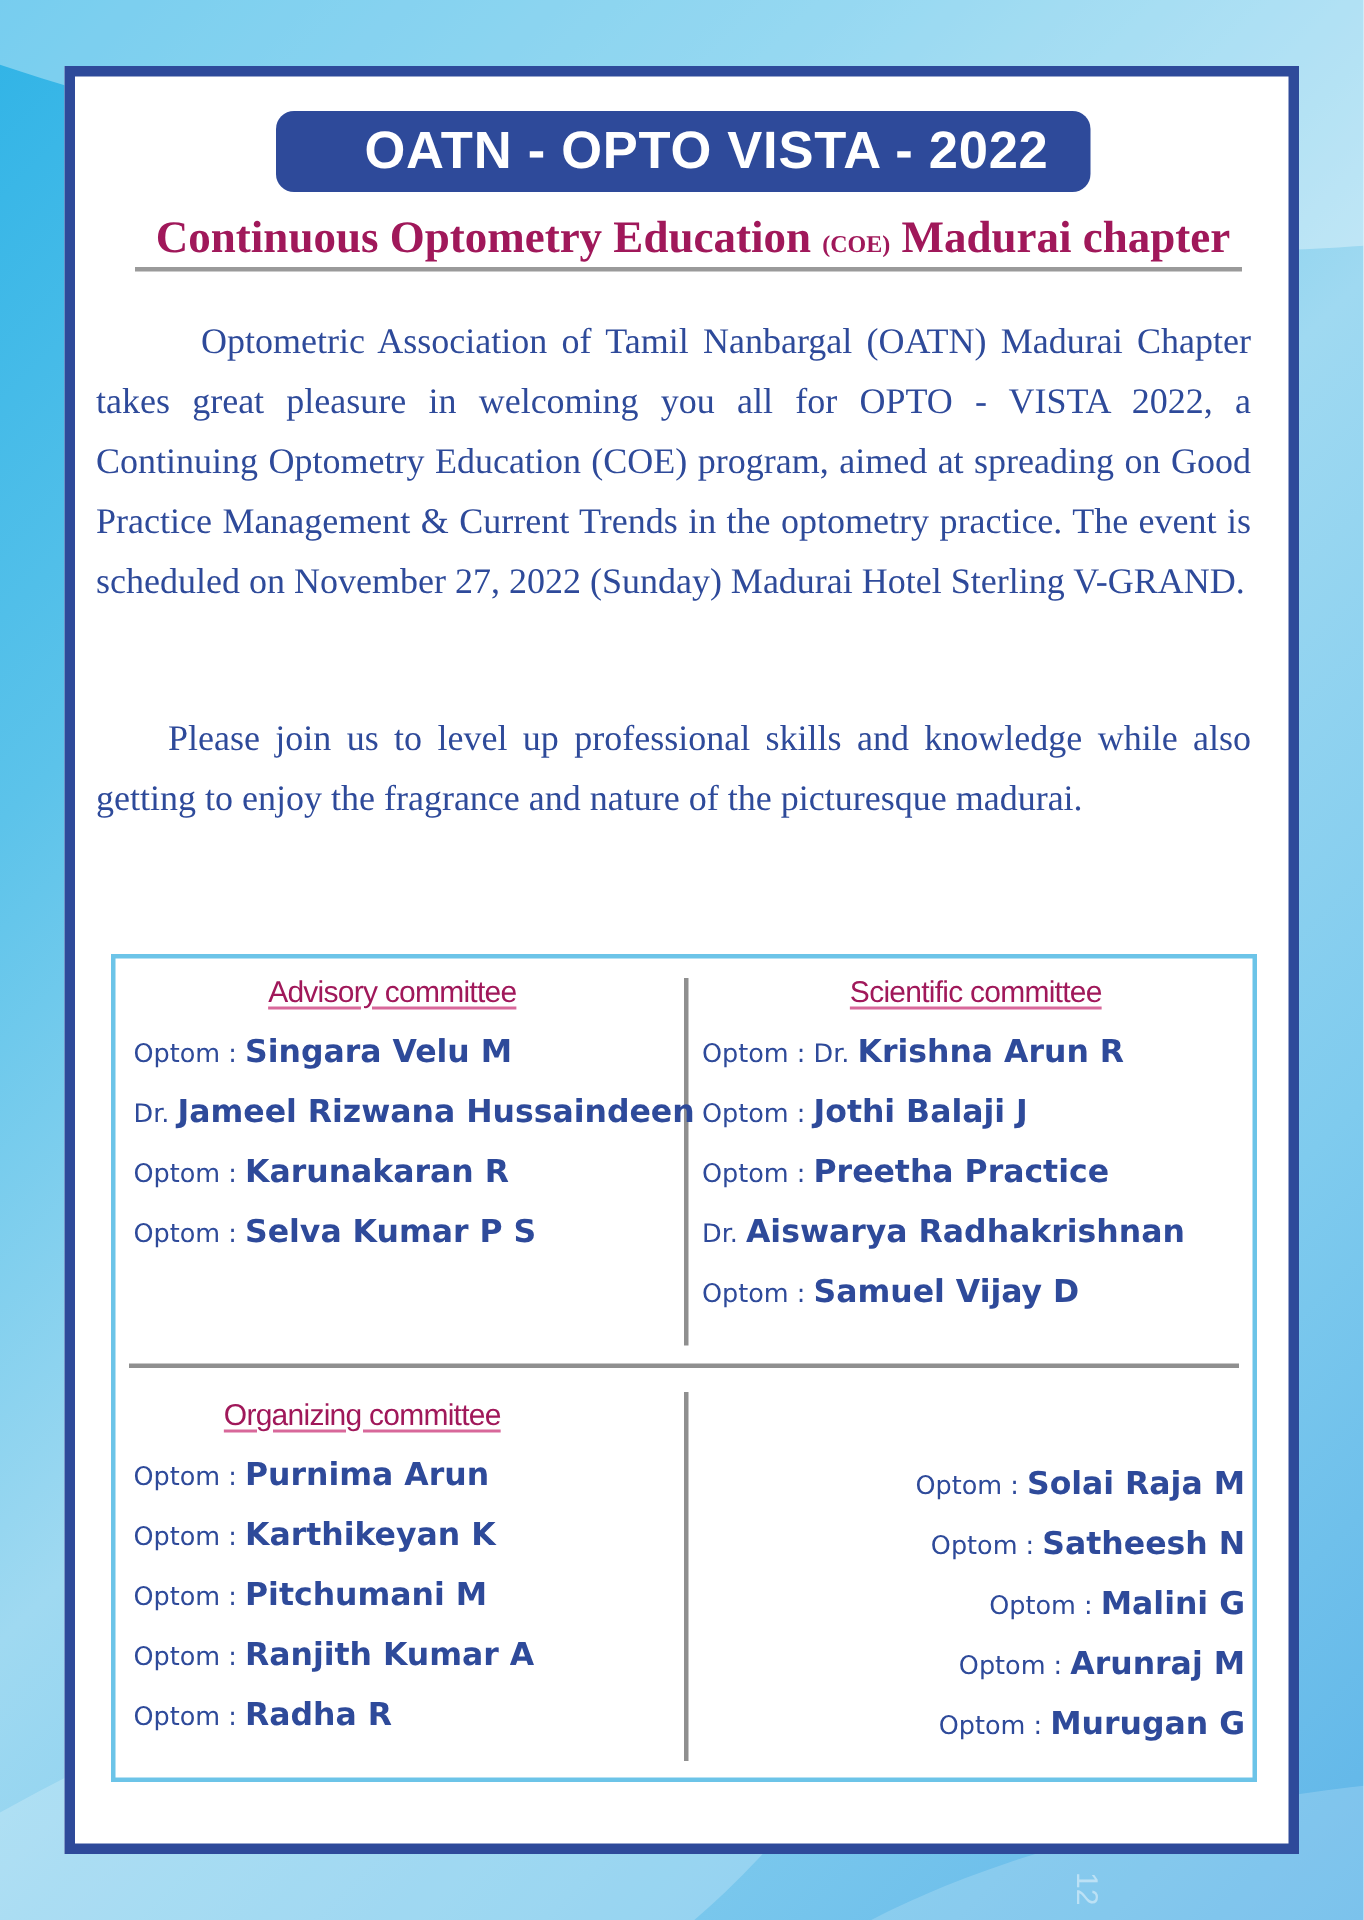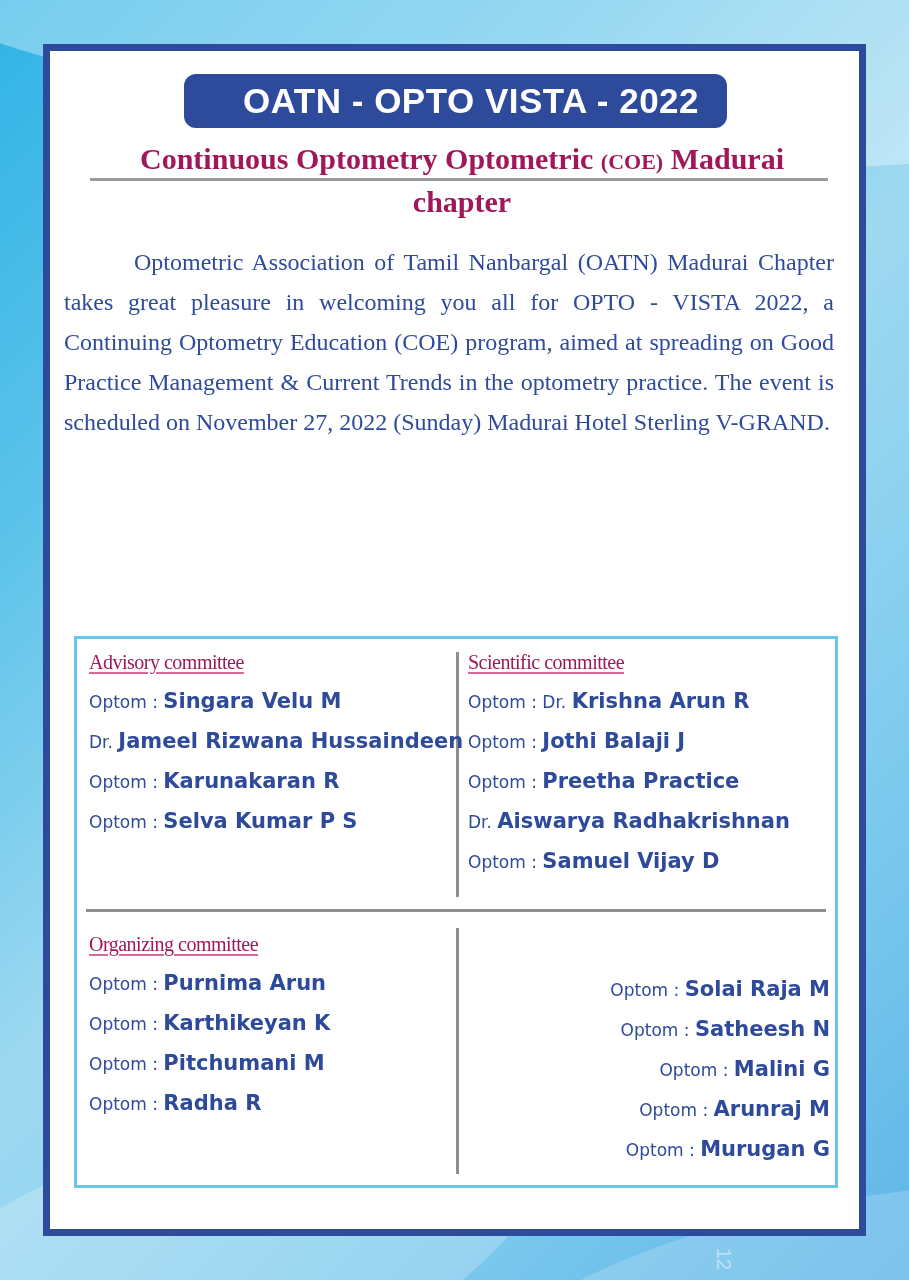--- a/index.html
+++ b/index.html
@@ -33,48 +33,48 @@
       color: #ffffff; text-align: center;
       font-family: "Liberation Sans", sans-serif; font-weight: bold;
       font-size: 35px; line-height: 54px; letter-spacing: 0.5px; padding-left: 31px;
     }
     .subtitle {
       position: absolute; left: 42px; top: 88px; width: 740px;
       text-align: center; color: #a0185a; font-weight: bold;
       font-size: 30px; line-height: 40px;
       font-family: "Liberation Serif", serif;
     }
-    .subtitle .small { font-size: 22px; }
+    .subtitle .small { font-size: 16px; }
     .subtitle-rule {
       position: absolute; left: 40px; top: 127px; width: 738px; height: 3px; background: #9a9a9a;
     }
     .para {
       position: absolute; left: 14px; width: 770px;
       color: #2e4a9a; font-size: 24px; line-height: 40px;
       text-align: justify; text-indent: 70px;
       font-family: "Liberation Serif", serif;
     }
-    .para1 { top: 157px; margin-top: 34px; }
+    .para1 { top: 157px; }
     .para2 { top: 422px; text-indent: 48px; }
     .committee-box {
       position: absolute; left: 24px; top: 585px; width: 764px; height: 552px;
       border: 3px solid #6cc4e8;
     }
     .vdivider { position: absolute; width: 3px; background: #8f8f8f; }
     .vd1 { left: 379px; top: 13px; height: 245px; }
     .vd2 { left: 379px; top: 289px; height: 246px; }
     .hdivider { position: absolute; left: 9px; top: 270px; width: 740px; height: 3px; background: #8f8f8f; }
     .col { position: absolute; font-family: "DejaVu Sans", sans-serif; color: #2e4a9a; }
     .col-advisory { left: 12px; top: 8px; width: 365px; }
     .col-scientific { left: 391px; top: 8px; width: 365px; }
     .col-organizing-left { left: 12px; top: 290px; width: 365px; }
     .col-organizing-right { left: 408px; top: 330px; width: 345px; text-align: right; }
     .heading {
-      display: block; color: #a0185a;
-      font-family: Liberation Serif, serif; font-size: 20px;
+      display: block; text-align: center; color: #a0185a;
+      font-family: Liberation Sans, sans-serif; font-size: 20px;
       line-height: 30px; height: 34px;
       text-decoration: underline; text-decoration-color: #d8689a;
       text-underline-offset: 3px;
       letter-spacing: -0.5px;
       font-stretch: condensed;
     }
     .heading-advisory { padding-right: 20px; }
     .heading-organizing { padding-right: 60px; }
     .member { height: 40px; line-height: 40px; white-space: nowrap; }
     .member .prefix { font-size: 17px; font-weight: normal; }
@@ -85,25 +85,26 @@
 
 <div class="bg-wave wave1"></div>
 <div class="bg-wave wave2"></div>
 <div class="bg-wave wave3"></div>
 <div class="watermark">12</div>
 
 <div class="frame">
   <div class="title-badge">OATN - OPTO VISTA - 2022</div>
 
   <div class="subtitle">
-    <span>Continuous Optometry Optometric </span><span class="small">(COE)</span><span> Madurai chapter</span>
+    <span>Continuous Optometry Education </span><span class="small">(COE)</span><span> Madurai chapter</span>
   </div>
   <div class="subtitle-rule"></div>
 
   <p class="para para1">Optometric Association of Tamil Nanbargal (OATN) Madurai Chapter takes great pleasure in welcoming you all for OPTO - VISTA 2022, a Continuing Optometry Education (COE) program, aimed at spreading on Good Practice Management &amp; Current Trends in the optometry practice. The event is scheduled on November 27, 2022 (Sunday) Madurai Hotel Sterling V-GRAND.</p>
+  <p class="para para2">Please join us to level up professional skills and knowledge while also getting to enjoy the fragrance and nature of the picturesque madurai.</p>
 
   <div class="committee-box">
     <div class="vdivider vd1"></div>
     <div class="vdivider vd2"></div>
     <div class="hdivider"></div>
 
     <div class="col col-advisory">
       <span class="heading heading-advisory">Advisory committee</span>
       <div>
           <div class="member"><span class="prefix">Optom : </span><span class="name">Singara Velu M</span></div>
@@ -123,20 +124,21 @@
           <div class="member"><span class="prefix">Optom : </span><span class="name">Samuel Vijay D</span></div>
         </div>
     </div>
 
     <div class="col col-organizing-left">
       <span class="heading heading-organizing">Organizing committee</span>
       <div>
           <div class="member"><span class="prefix">Optom : </span><span class="name">Purnima Arun</span></div>
           <div class="member"><span class="prefix">Optom : </span><span class="name">Karthikeyan K</span></div>
           <div class="member"><span class="prefix">Optom : </span><span class="name">Pitchumani M</span></div>
+          <div class="member"><span class="prefix">Optom : </span><span class="name">Ranjith Kumar A</span></div>
           <div class="member"><span class="prefix">Optom : </span><span class="name">Radha R</span></div>
         </div>
     </div>
 
     <div class="col col-organizing-right">
       <div>
           <div class="member"><span class="prefix">Optom : </span><span class="name">Solai Raja M</span></div>
           <div class="member"><span class="prefix">Optom : </span><span class="name">Satheesh N</span></div>
           <div class="member"><span class="prefix">Optom : </span><span class="name">Malini G</span></div>
           <div class="member"><span class="prefix">Optom : </span><span class="name">Arunraj M</span></div>

